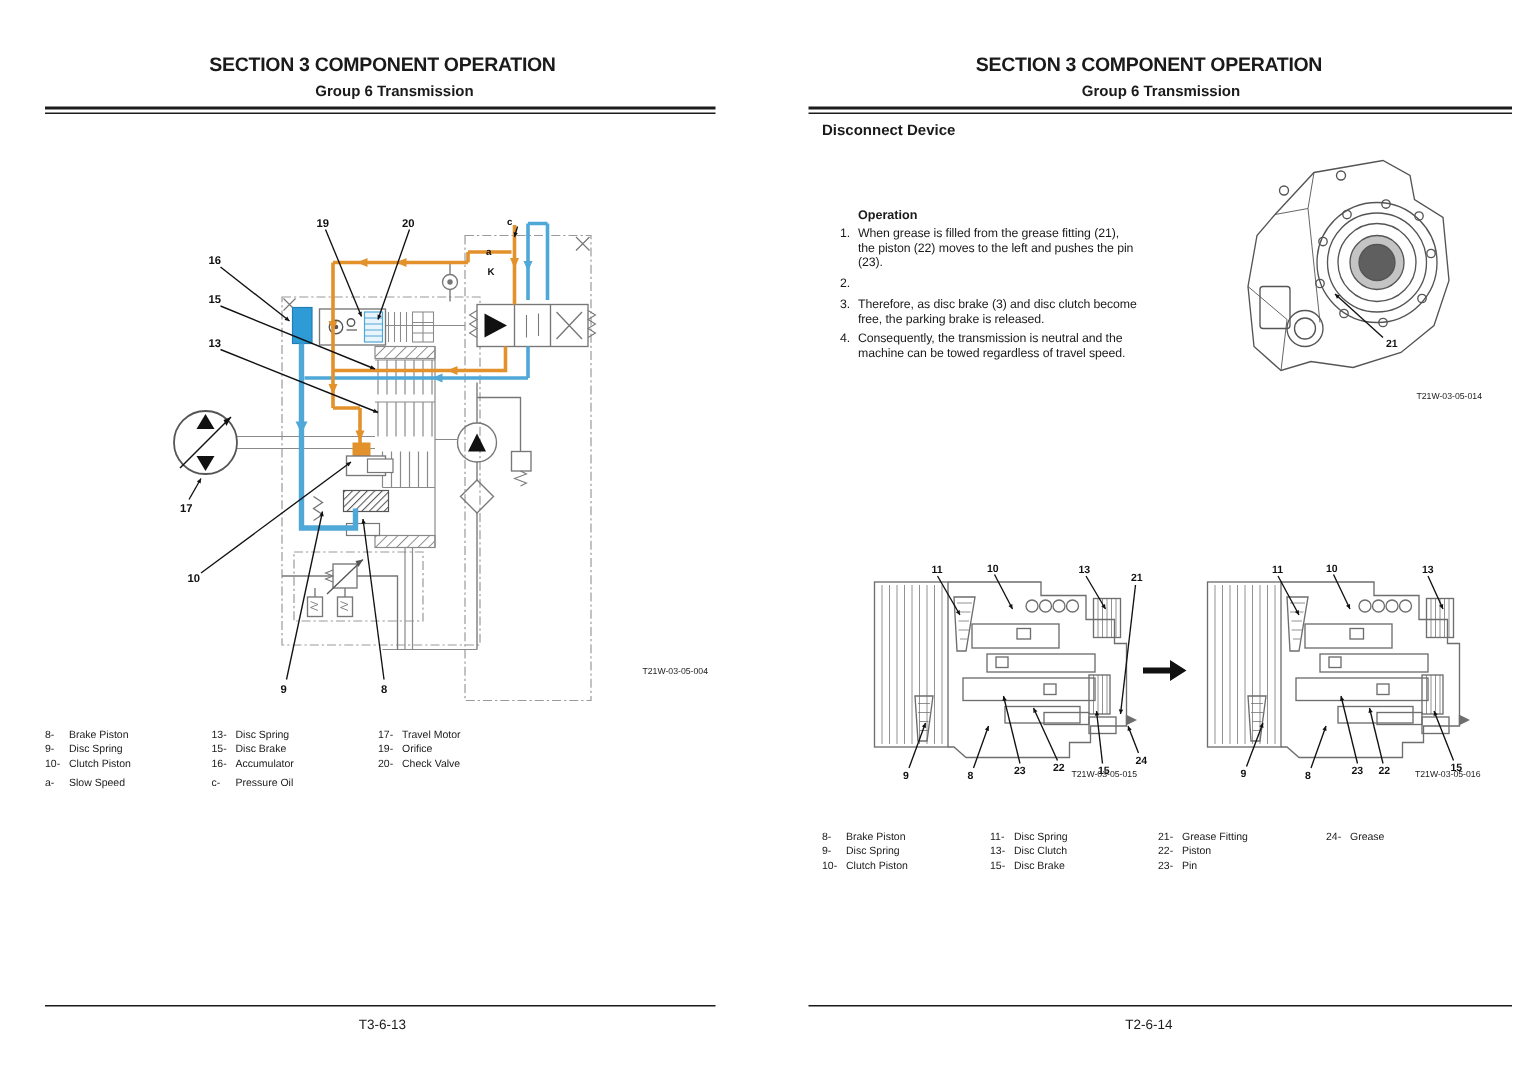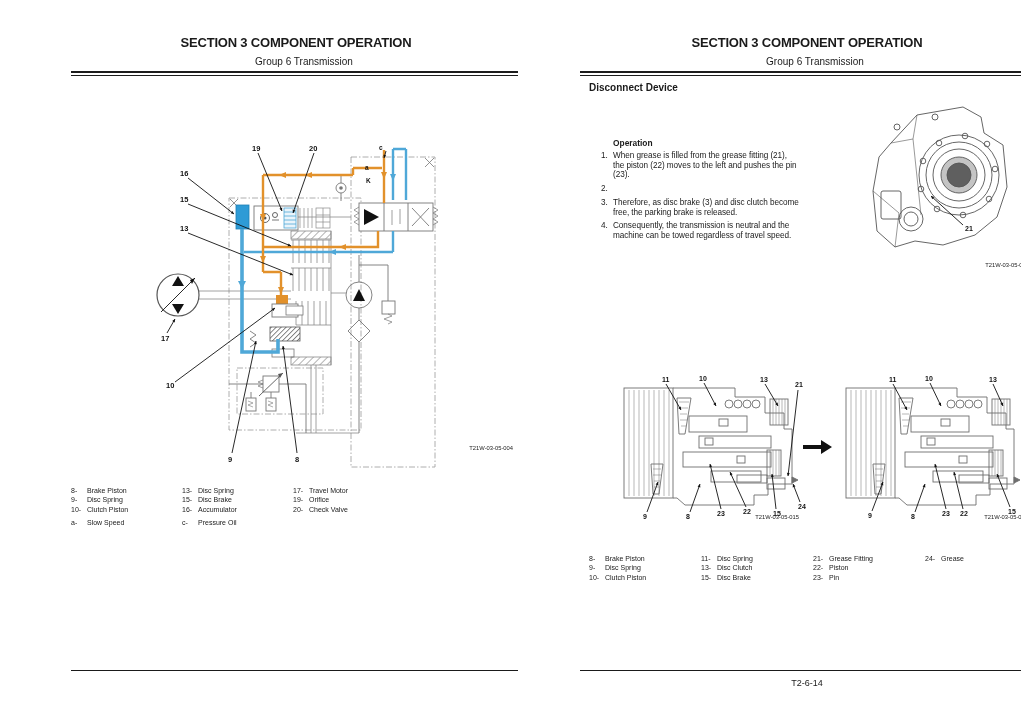--- a/index.html
+++ b/index.html
@@ -1,27 +1,27 @@
 <!DOCTYPE html>
 <html style="--oil: #E2912B; --slow: #4FA8D8;"><head>
 <meta charset="utf-8">
 <style>
   :root{ --oil:#E2912B; --slow:#4FA8D8; }
   html,body{margin:0;padding:0;}
   body{
     width:1021px;height:725px;position:relative;background:#ffffff;
     font-family:"Liberation Sans",sans-serif;color:#1a1a1a;overflow:hidden;
   }
-  .page{position:absolute;top:0;height:669px;width:510px;margin-left:41px;}
+  .page{position:absolute;top:0;height:669px;width:510px;}
   #page-left{left:0;}
   #page-right{left:511px;}
   .hdr-title{position:absolute;top:35px;left:0;right:0;text-align:center;
     font-size:13px;font-weight:bold;letter-spacing:-0.2px;}
   .hdr-sub{position:absolute;top:56px;left:0;right:0;text-align:center;
-    font-size:10px;font-weight:normal;padding-left:16px;}
+    font-size:10px;font-weight:bold;padding-left:16px;}
   .dbl-rule{position:absolute;top:71px;height:2px;
     border-top:2px solid #1c1c1c;border-bottom:1px solid #1c1c1c;}
   #page-left .dbl-rule{left:30px;width:447px;}
   #page-right .dbl-rule{left:28px;width:469px;}
   .foot-rule{position:absolute;top:670px;border-top:1.2px solid #1a1a1a;}
   #page-left .foot-rule{left:30px;width:447px;}
   #page-right .foot-rule{left:28px;width:469px;}
   .page-num{position:absolute;top:678px;left:0;right:0;text-align:center;font-size:9px;}
   .section-title{position:absolute;left:37px;top:82px;font-size:10px;font-weight:bold;}
   .body-text{position:absolute;left:37px;top:97px;font-size:8.2px;line-height:9.7px;letter-spacing:-0.05px;}
@@ -219,20 +219,21 @@
       <div class="lg-row"><span class="lg-num">16-</span><span>Accumulator</span></div>
     </div>
   <div class="legend-col" style="left:252px;top:486px;">
       <div class="lg-row"><span class="lg-num">17-</span><span>Travel Motor</span></div>
       <div class="lg-row"><span class="lg-num">19-</span><span>Orifice</span></div>
       <div class="lg-row"><span class="lg-num">20-</span><span>Check Valve</span></div>
     </div>
   <div class="legend-col legend-notes" style="left:30px;top:518px;width:300px;"><div class="lg-row"><span class="lg-num">a-</span><span>Slow Speed</span></div><div class="lg-row"><span class="lg-num">c-</span><span>Pressure Oil</span></div></div>
 
   <div class="foot-rule"></div>
+  <div class="page-num">T3-6-13</div>
 </section>
 
 <section class="page" id="page-right">
   <div class="hdr-title">SECTION 3 COMPONENT OPERATION</div>
   <div class="hdr-sub">Group 6 Transmission</div>
   <div class="dbl-rule"></div>
 
   <div class="section-title">Disconnect Device</div>
   <div class="op-title">Operation</div>
   <div class="op-list">

